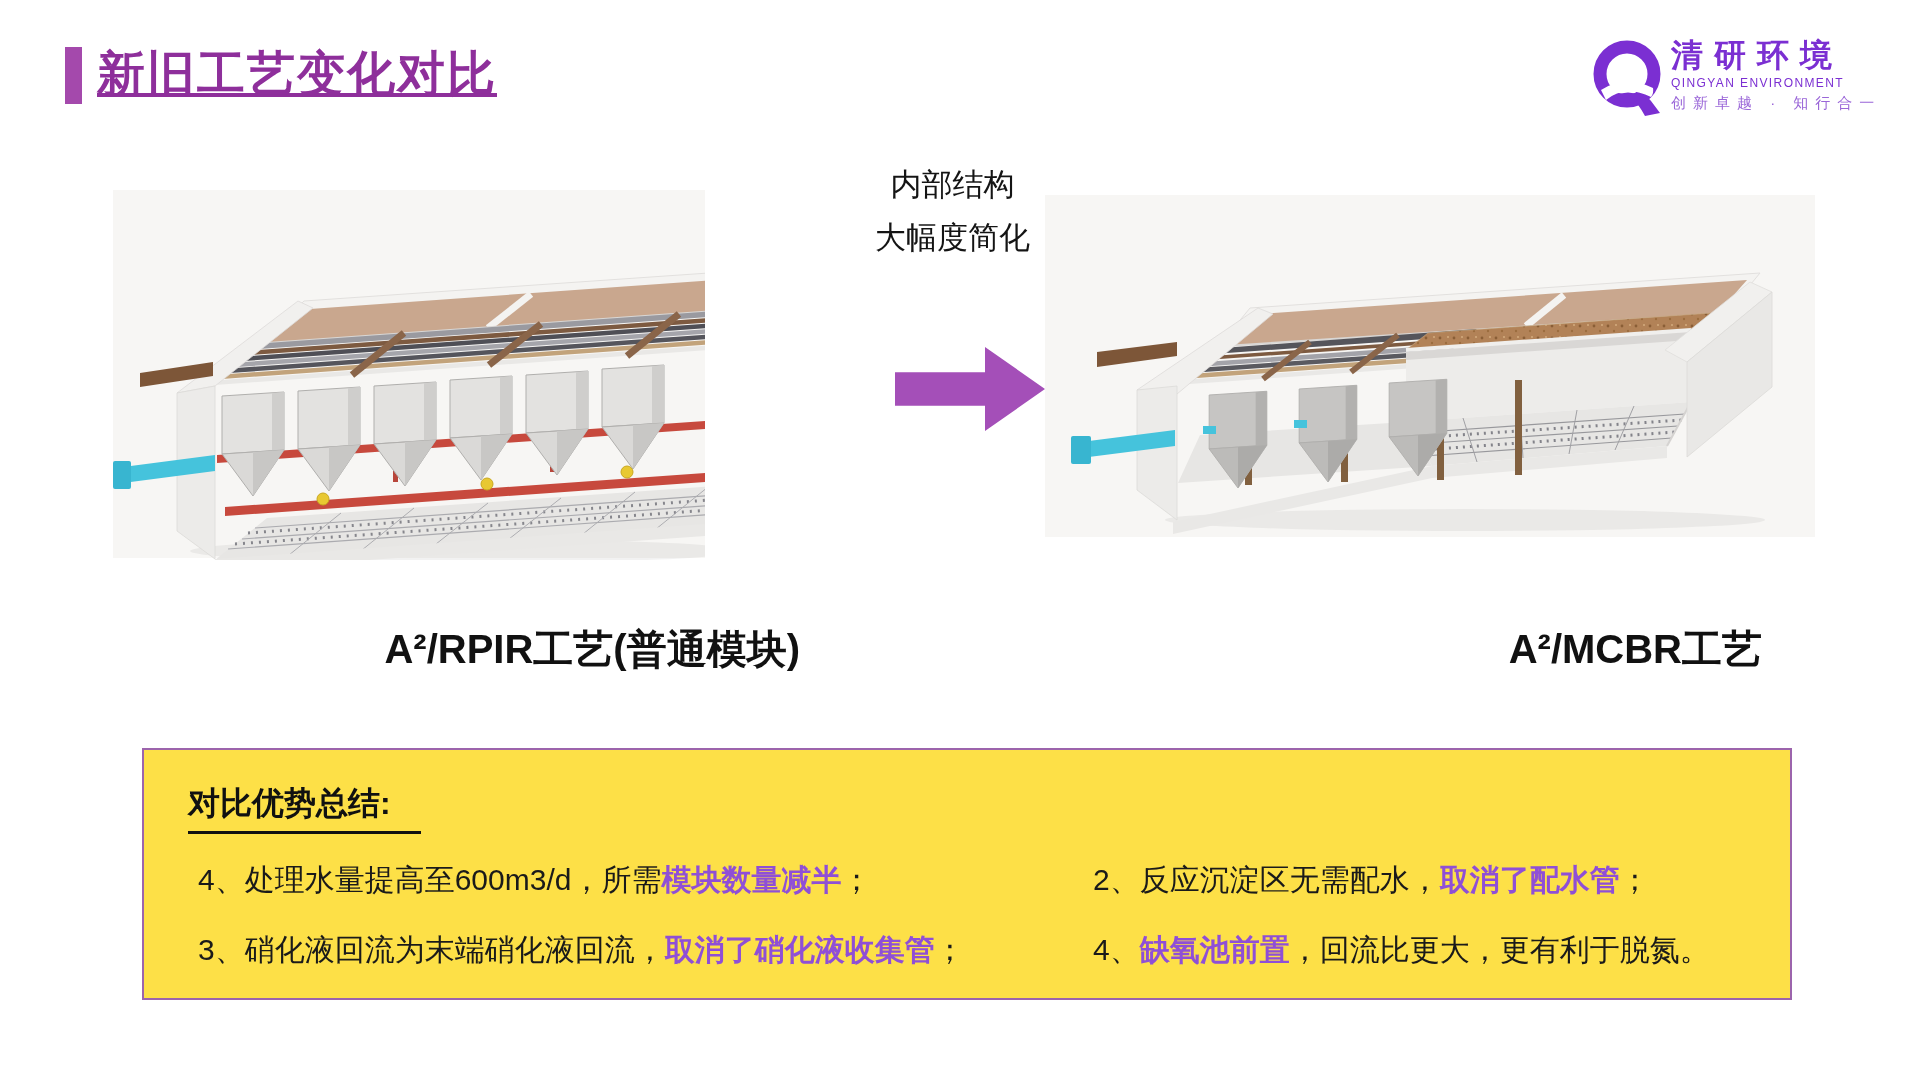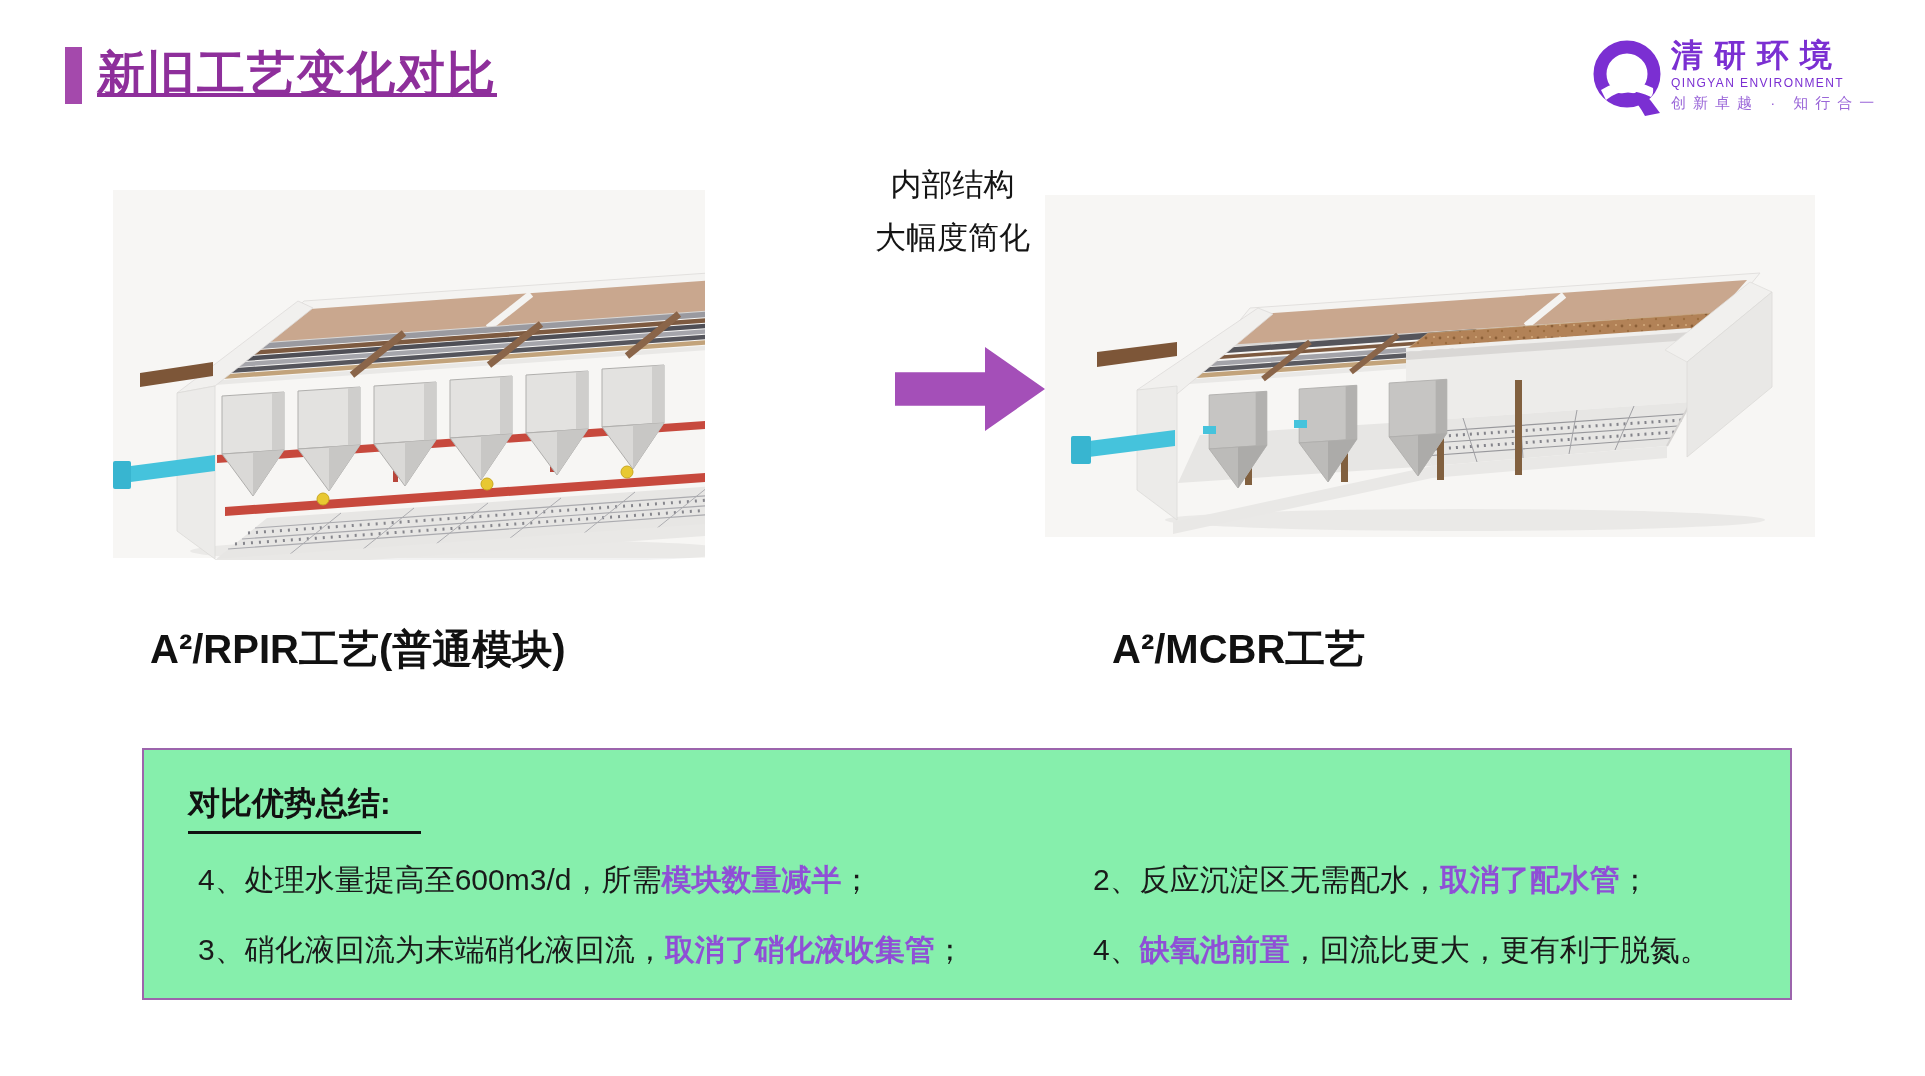--- a/index.html
+++ b/index.html
@@ -17,33 +17,33 @@
   .logo-text { display:flex; flex-direction:column; }
   .logo-cn { font-size:32px; font-weight:bold; color:#7B2FD2; letter-spacing:11px; line-height:1.05; white-space:nowrap; }
   .logo-en { font-size:12px; font-weight:normal; color:#7B2FD2; letter-spacing:1.4px; margin-top:3px; white-space:nowrap; }
   .logo-slogan { font-size:15px; color:#9A66D8; letter-spacing:7px; margin-top:4px; white-space:nowrap; }
 
   
   .panel-left  { position:absolute; left:95px;  top:155px; width:610px; height:405px; }
   .panel-right { position:absolute; left:1045px; top:190px; width:770px; height:352px; }
   .panel-left svg, .panel-right svg { display:block; width:100%; height:100%; }
 
-  .caption { position:absolute; top:622px; font-size:40px; font-weight:bold; color:#111; text-align:left; }
+  .caption { position:absolute; top:622px; font-size:40px; font-weight:bold; color:#111; text-align:right; }
   .caption-left  { left:150px; width:650px; }
   .caption-right { left:1112px; width:650px; }
 
   
   .center-note { position:absolute; left:845px; top:158px; width:215px; text-align:center;
                  font-size:31px; color:#141414; line-height:1.72; }
   .block-arrow { position:absolute; left:895px; top:347px; width:150px; height:84px; background:#A44FB8;
                  clip-path:polygon(0 30%,60% 30%,60% 0,100% 50%,60% 100%,60% 70%,0 70%); }
 
   
   .summary-box { position:absolute; left:142px; top:748px; width:1650px; height:252px;
-                 border:2px solid #9C64AC; background:#86efac; padding:32px 30px 0 44px; }
+                 border:2px solid #9C64AC; background:#fde047; padding:32px 30px 0 44px; }
   .summary-heading { display:inline-block; font-size:32px; font-weight:bold; color:#111;
                      border-bottom:3px solid #111; padding:0 30px 5px 0; }
   .summary-items { margin:24px 0 0 10px; display:grid; grid-template-columns:895px auto; row-gap:26px;
                    font-size:30px; color:#1a1a1a; }
   .summary-items .item { line-height:1.45; }
   .summary-items .hl { color:#8F4FD6; font-weight:bold; }
 </style>
 </head>
 <body>
 

